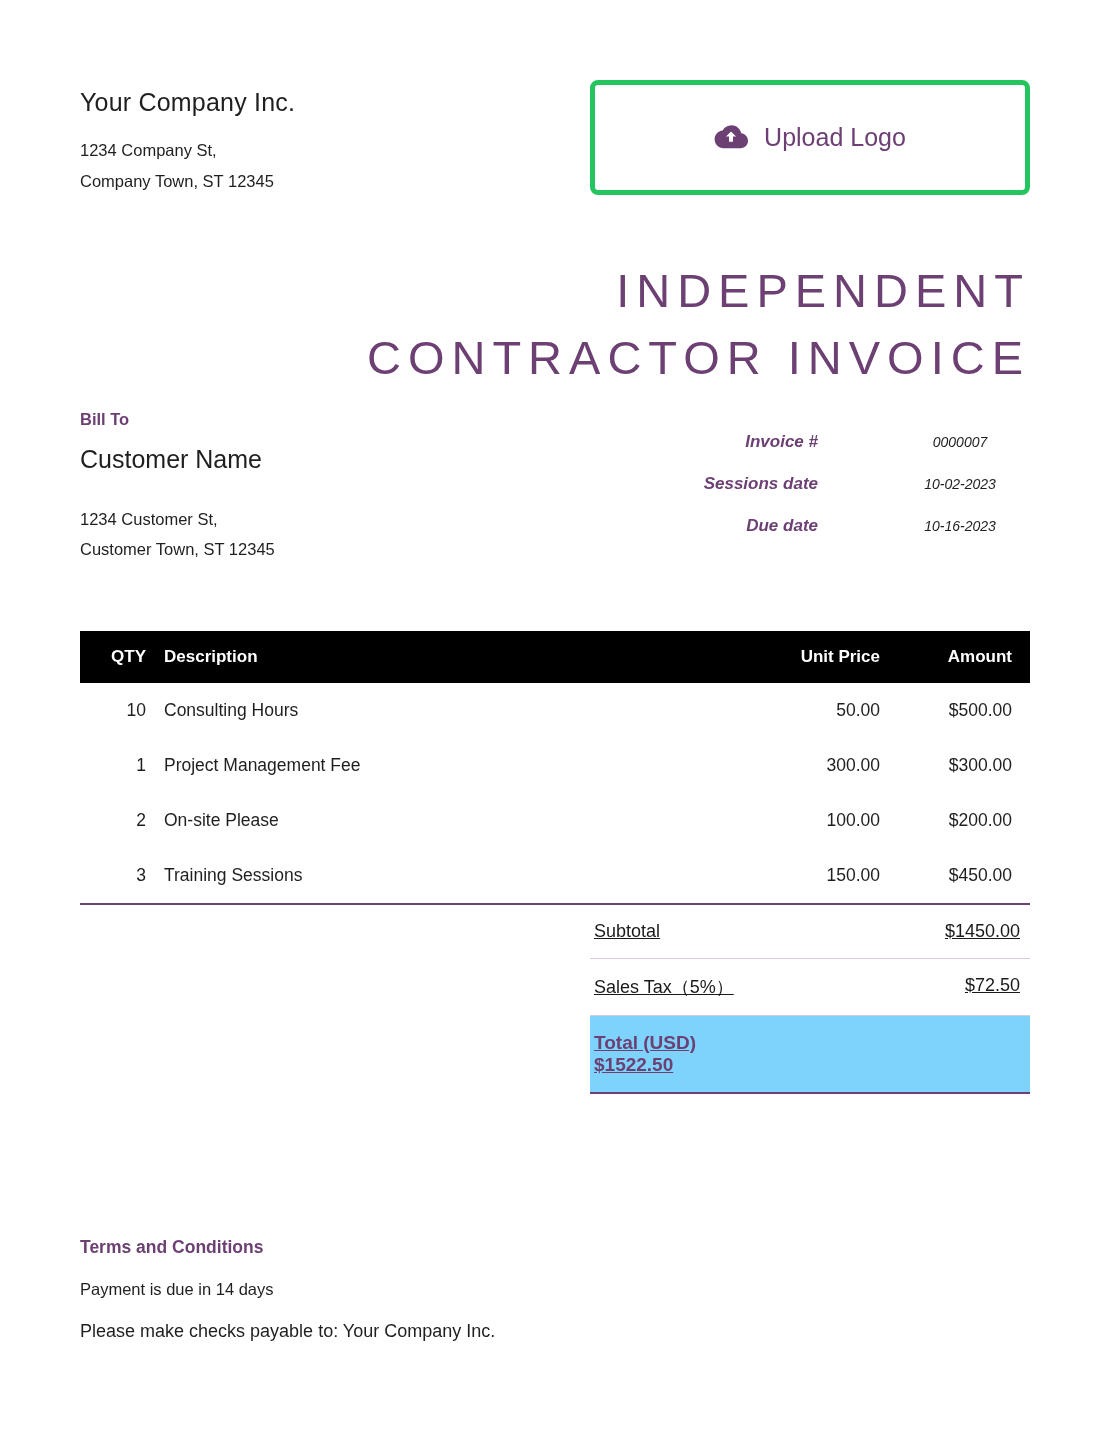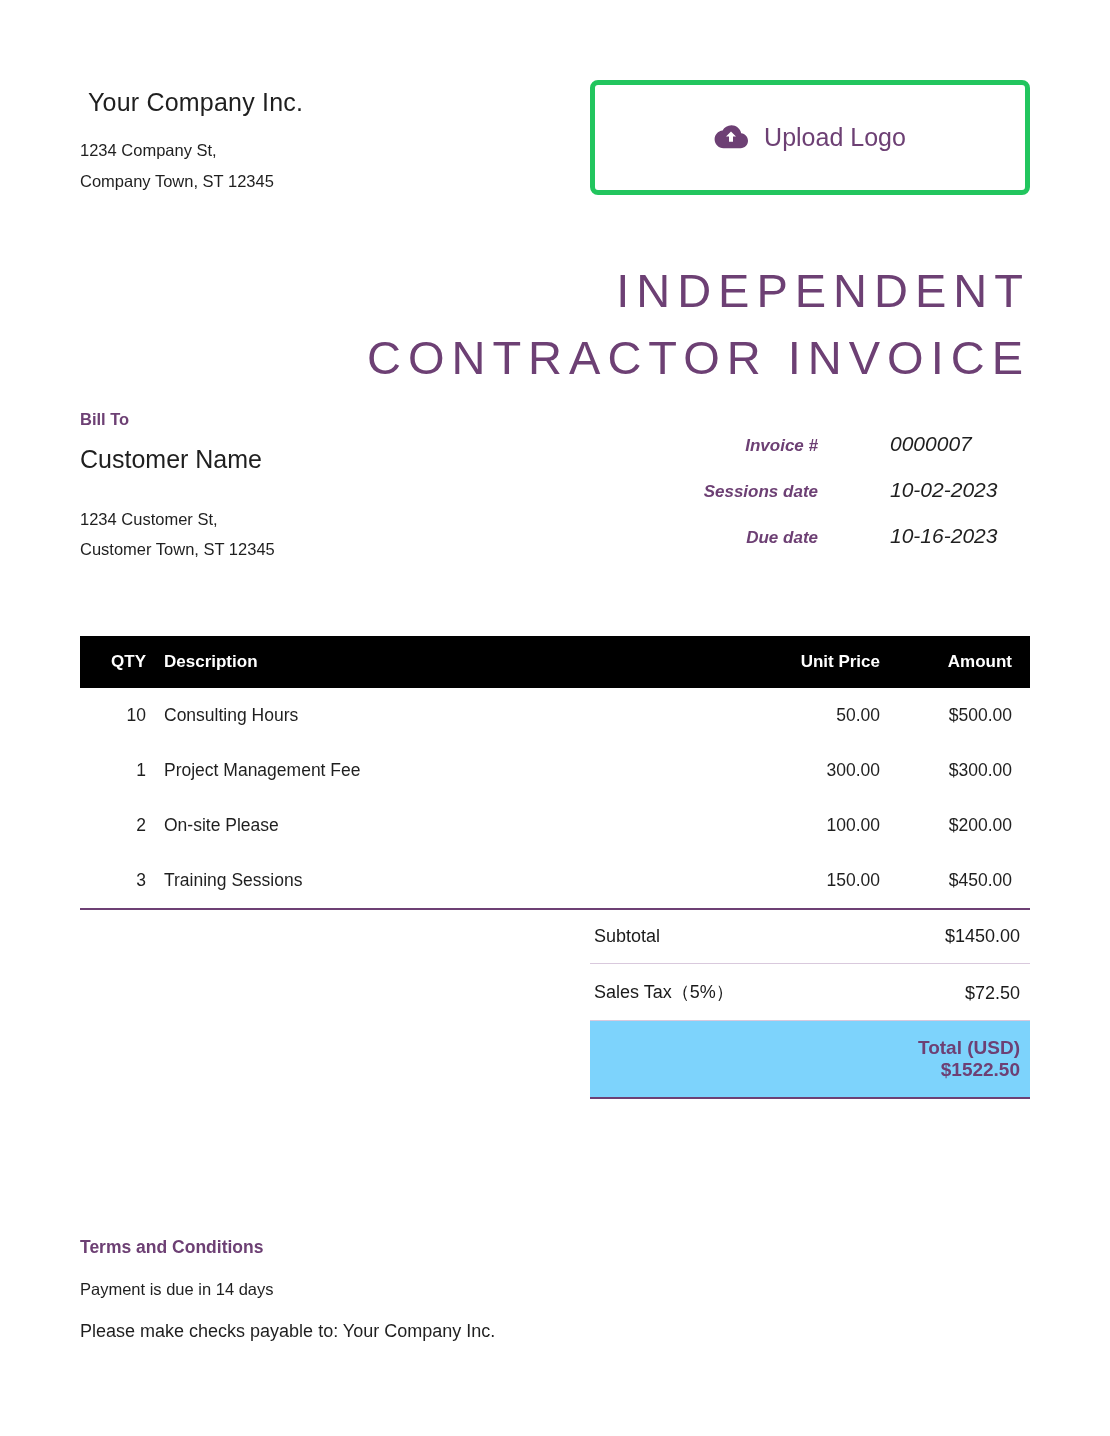--- a/index.html
+++ b/index.html
@@ -27,21 +27,20 @@
     display: flex;
     justify-content: space-between;
     align-items: flex-start;
   }
   .company-block { padding-top: 8px; }
   .company-name {
     font-size: 25px;
     color: #1f1f1f;
     margin-bottom: 18px;
     letter-spacing: 0.2px;
-    margin-left: 8px;
   }
   .company-addr-line {
     font-size: 16.5px;
     color: #1f1f1f;
     line-height: 1.85;
   }
   .upload-logo {
     width: 440px;
     height: 115px;
     border: 5px solid #22c55e;
@@ -106,23 +105,23 @@
   }
   .meta-key {
     color: #6d4074;
     font-weight: bold;
     font-size: 17px;
     flex: 1;
     text-align: right;
     padding-right: 72px;
   }
   .meta-val {
-    font-size: 21px;
-    color: #1f1f1f;
-    text-align: left;
+    font-size: 14px;
+    color: #1f1f1f;
+    text-align: center;
     min-width: 140px;
   }
 
   
   .items {
     margin-top: 66px;
     width: 100%;
     border-collapse: collapse;
   }
   .items thead th {
@@ -149,24 +148,25 @@
   .items tbody tr:last-child td { border-bottom: 2px solid #6d4074; }
 
   
   .totals {
     width: 440px;
     margin-left: auto;
   }
   .totals-row {
     display: flex;
     justify-content: space-between;
-    align-items: flex-end;
+    align-items: flex-start;
     padding: 16px 10px 16px 4px;
     border-bottom: 1px solid #d9c9dd;
     font-size: 18px;
+    text-decoration: underline;
   }
   .totals-row.grand {
     background: #7dd3fc;
     border-bottom: 2px solid #6d4074;
     color: #6d4074;
     font-weight: bold;
     font-size: 19px;
     flex-direction: column;
   }
 

